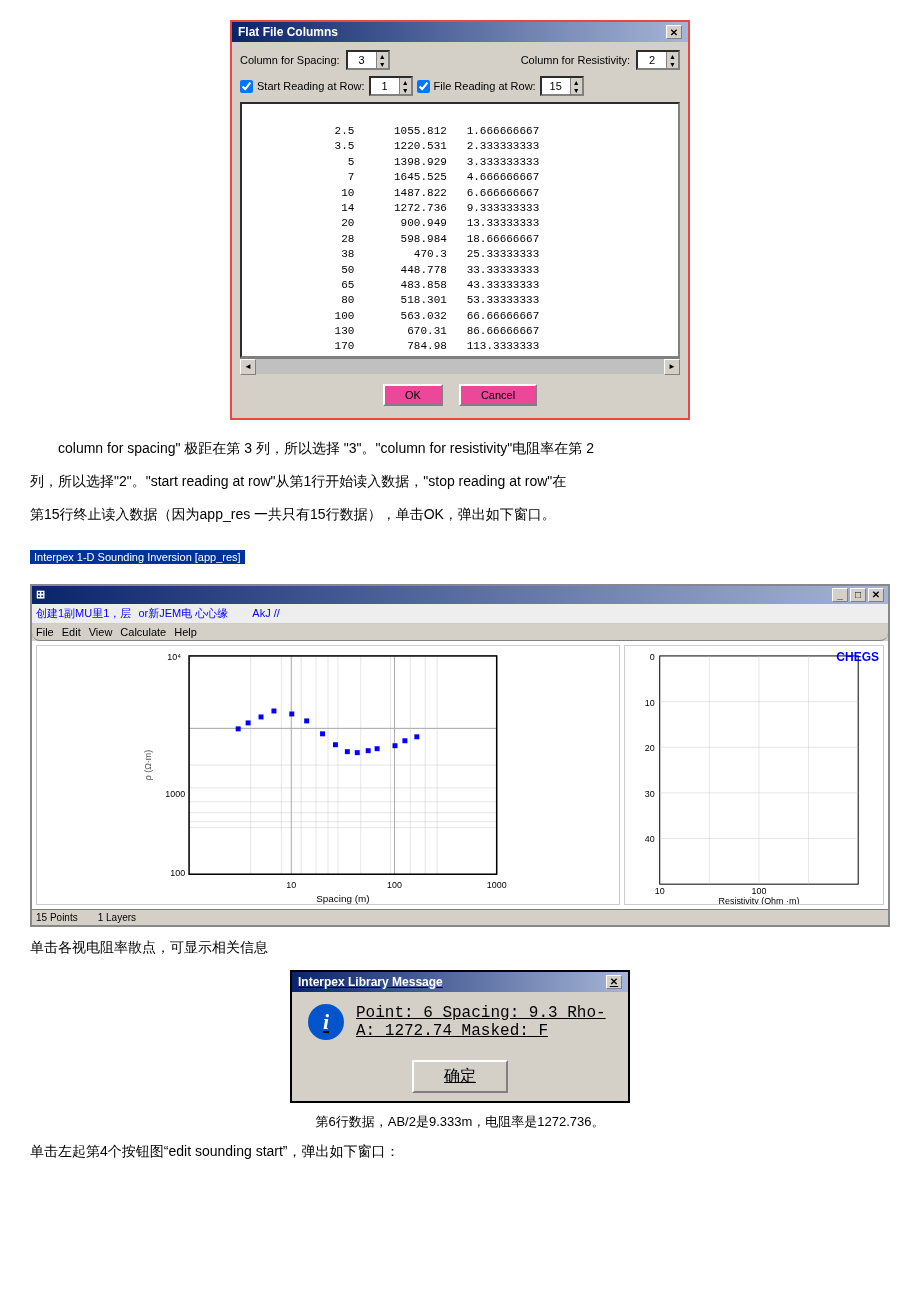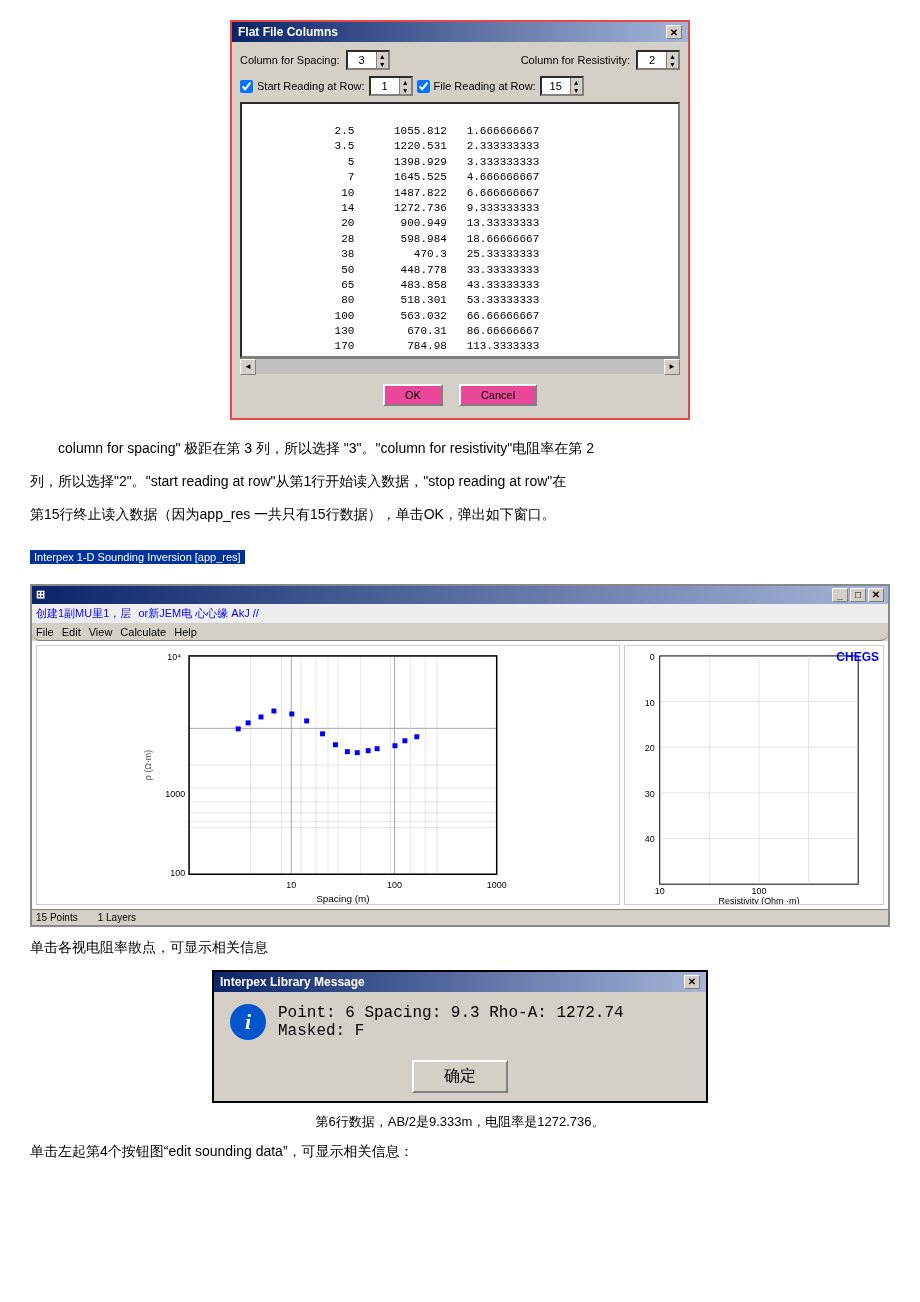--- a/index.html
+++ b/index.html
@@ -237,23 +237,24 @@
 
     
     .lib-dialog-container {
       display: flex;
       justify-content: center;
       margin: 10px 0;
     }
     .lib-dialog {
       border: 2px solid #000;
       background: #d4d0c8;
-      width: 496px;
+      width: 340px;
       font-family: Arial, sans-serif;
       font-size: 12px;
+      text-decoration: underline;
     }
     .lib-dialog-titlebar {
       background: linear-gradient(to right, #0a246a, #a6b5d7);
       color: #fff;
       padding: 3px 6px;
       display: flex;
       justify-content: space-between;
       align-items: center;
       font-weight: bold;
       font-size: 12px;
@@ -417,21 +418,21 @@
     <div style="display:flex;gap:2px;">
       <div class="dialog-close-btn">_</div>
       <div class="dialog-close-btn">□</div>
       <div class="dialog-close-btn">✕</div>
     </div>
   </div>
 
   <div style="font-size:11px; padding:2px 4px; color:#00f; background:#eee; border-bottom:1px solid #ccc;">
     <span style="margin-right:4px;">创建1副MU里1，层</span>
     <span style="">or新JEM电</span>
-    <span style="margin-right:0;">心心缘</span>
+    <span style="margin-right:21px;">心心缘</span>
     <span style="margin-right:4px;">AkJ //</span>
   </div>
 
   <div class="app-menubar">
     <span>File</span>
     <span>Edit</span>
     <span>View</span>
     <span>Calculate</span>
     <span>Help</span>
   </div>
@@ -565,14 +566,14 @@
     </div>
     <div class="lib-dialog-footer">
       <button class="ok-btn-3d">确定</button>
     </div>
   </div>
 </div>
 
 <div class="caption-text">第6行数据，AB/2是9.333m，电阻率是1272.736。</div>
 
 <div class="text-section">
-  <span>单击左起第4个按钮图“edit sounding data”，可显示相关信息：</span>
+  <span>单击左起第4个按钮图“edit sounding start”，弹出如下窗口：</span>
 </div>
 
 </body></html>

